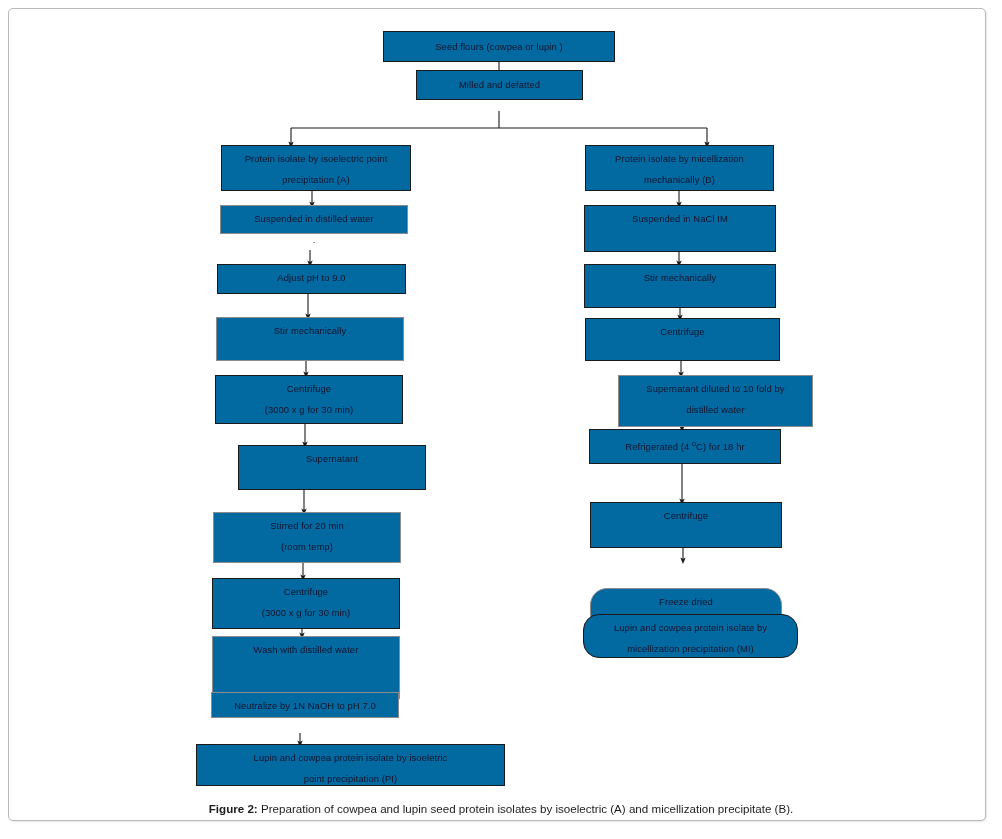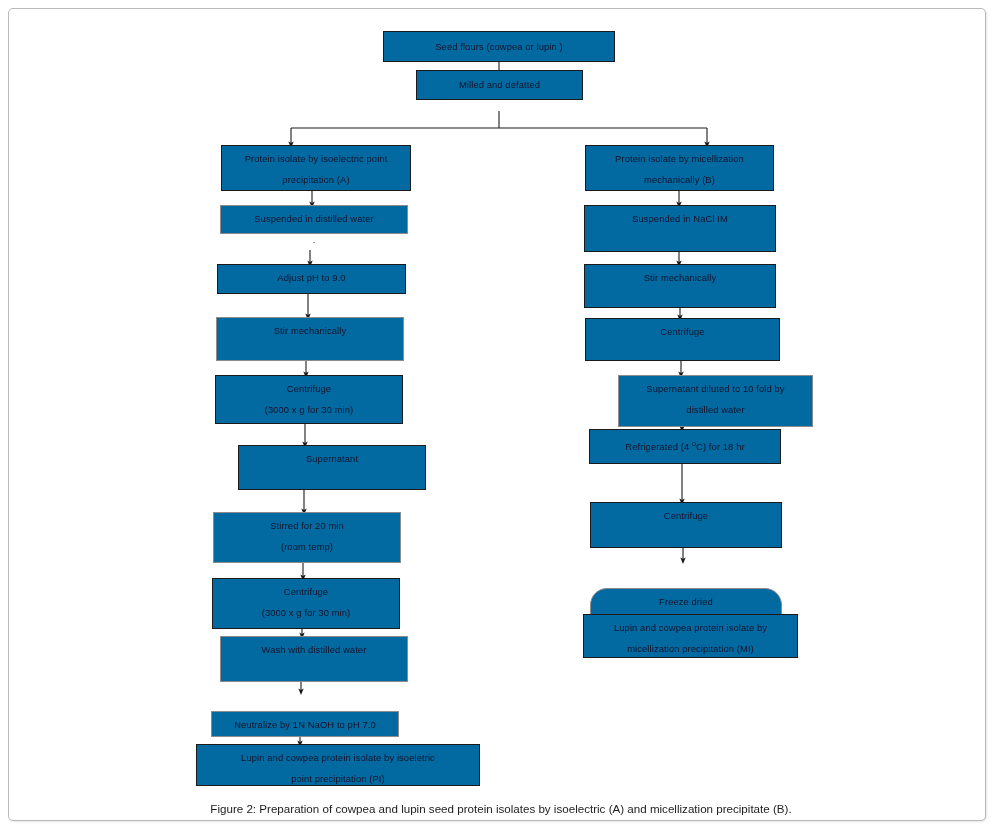--- a/index.html
+++ b/index.html
@@ -68,21 +68,21 @@
   }
   .caption {
     position: absolute;
     left: 0;
     width: 1002px;
     text-align: center;
     font-size: 11.6px;
     color: #1c1c1c;
     font-family: "Liberation Sans", sans-serif;
   }
-  .caption b { font-weight: normal; }
+  .caption b { font-weight: bold; }
   .sup {
     font-size: 7px;
     vertical-align: super;
     line-height: 0;
   }
   svg.wires {
     position: absolute;
     left: 0; top: 0;
     width: 1002px; height: 839px;
     pointer-events: none;
@@ -171,29 +171,29 @@
     <div class="node thin" style="left:213px; top:512px; width:188px; height:51px;">
       <span class="l1">Stirred for 20 min</span>
       <span class="l2">(room temp)</span>
     </div>
 
     <div class="node" style="left:212px; top:578px; width:188px; height:51px;">
       <span class="l1">Centrifuge</span>
       <span class="l2">(3000 x g for 30 min)</span>
     </div>
 
-    <div class="node thin" style="left:220px; top:636px; width:188px; height:46px;">
+    <div class="node thin" style="left:212px; top:636px; width:188px; height:63px;">
       <span class="l1">Wash with distilled water</span>
     </div>
 
-    <div class="node thin" style="left:211px; top:692px; width:188px; height:26px;margin-top:19px;">
+    <div class="node thin" style="left:211px; top:692px; width:188px; height:26px;">
       <span class="l1">Neutralize by 1N NaOH to pH 7.0</span>
     </div>
 
-    <div class="node" style="left:196px; top:744px; width:284px; height:42px;">
+    <div class="node" style="left:196px; top:744px; width:309px; height:42px;">
       <span class="l1">Lupin and cowpea protein isolate by isoeletric</span>
       <span class="l2">point precipitation (PI)</span>
     </div>
 
     <div class="node" style="left:585px; top:145px; width:189px; height:46px;">
       <span class="l1">Protein isolate by micellization</span>
       <span class="l2">mechanically (B)</span>
     </div>
 
     <div class="node" style="left:584px; top:205px; width:192px; height:47px;gap:31px;">
@@ -221,21 +221,21 @@
     </div>
 
     <div class="node" style="left:590px; top:502px; width:192px; height:46px;">
       <span class="l1">Centrifuge</span>
     </div>
 
     <div class="node thin" style="left:590px; top:588px; width:192px; height:43px;border-radius:17px;">
       <span class="l1">Freeze dried</span>
     </div>
 
-    <div class="node" style="left:583px; top:614px; width:215px; height:44px;">
+    <div class="node" style="left:583px; top:614px; width:215px; height:44px;border-radius:16px;">
       <span class="l1">Lupin and cowpea protein isolate by</span>
       <span class="l2">micellization precipitation (MI)</span>
     </div>
 
     <div class="caption" style="top:802px;">
       <b>Figure 2:</b><span> Preparation of cowpea and lupin seed protein isolates by isoelectric (A) and micellization precipitate (B).</span>
     </div>
 
   </div>
 </div>

